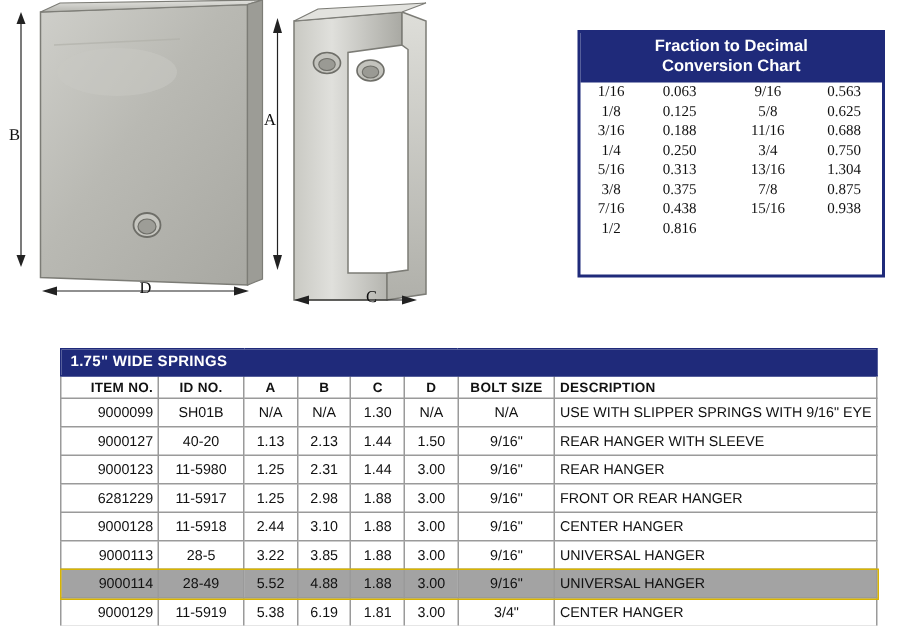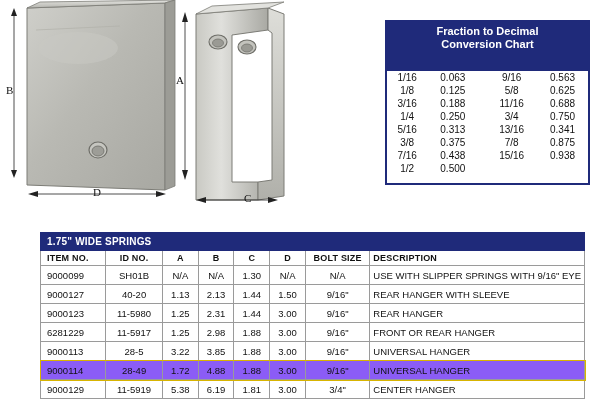--- a/index.html
+++ b/index.html
@@ -30,32 +30,32 @@
     background:#ffffff;
     box-sizing:border-box;
   }
   #fraction-chart .fc-title{
     background:#1f2a7a;
     color:#ffffff;
     text-align:center;
     font-weight:bold;
     font-size:11px;
     line-height:13px;
-    padding:3px 2px 20px 2px;
+    padding:3px 2px 4px 2px;
   }
   #fraction-chart table{
     width:100%;
     border-collapse:collapse;
     font-size:10px;
     color:#111;
   }
   #fraction-chart td{
     text-align:center;
     padding:1px 1px;
-    font-family:Liberation Sans, sans-serif;
+    font-family:Liberation Serif, serif;
   }
   #fraction-chart .sep{width:6px;}
 
   
   #parts-table{
     position:absolute;
     left:40px;top:232px;
     width:545px;
     border:1px solid #000;
     border-collapse:collapse;
@@ -78,27 +78,27 @@
     padding:3px 6px;
     border:1px solid #1f2a7a;
     letter-spacing:0.2px;
   }
   #parts-table thead td{
     font-weight:bold;
     font-size:9px;
     letter-spacing:0.2px;
   }
   #parts-table tbody td{height:14px;}
-  #parts-table .col-item{width:62px;text-align:left;padding-left:6px;}
+  #parts-table .col-item{width:62px;text-align:right;padding-left:6px;}
   #parts-table .col-id{width:58px;}
   #parts-table .col-n{width:34px;}
   #parts-table .col-bolt{width:62px;}
   #parts-table .col-desc{text-align:left;}
   #parts-table tr.highlight td{
-    background:#8b5cf6;
+    background:#a3a3a3;
     font-weight:normal;
   }
   #parts-table tr.highlight{outline:1px solid #d8b400;}
 </style>
 </head>
 <body>
 
 <div id="diagram">
   <svg width="609" height="220" viewBox="0 0 609 220">
     <defs>
@@ -204,39 +204,39 @@
         <td>0.250</td>
         <td class="sep"></td>
         <td>3/4</td>
         <td>0.750</td>
       </tr>
       <tr>
         <td>5/16</td>
         <td>0.313</td>
         <td class="sep"></td>
         <td>13/16</td>
-        <td>0.341</td>
+        <td>1.304</td>
       </tr>
       <tr>
         <td>3/8</td>
         <td>0.375</td>
         <td class="sep"></td>
         <td>7/8</td>
         <td>0.875</td>
       </tr>
       <tr>
         <td>7/16</td>
         <td>0.438</td>
         <td class="sep"></td>
         <td>15/16</td>
         <td>0.938</td>
       </tr>
       <tr>
         <td>1/2</td>
-        <td>0.500</td>
+        <td>0.816</td>
         <td class="sep"></td>
         <td></td>
         <td></td>
       </tr>
     </tbody>
   </table>
 </div>
 
 <table id="parts-table">
   <thead>
@@ -289,33 +289,43 @@
       <td class="col-item">6281229</td>
       <td class="col-id">11-5917</td>
       <td class="col-n">1.25</td>
       <td class="col-n">2.98</td>
       <td class="col-n">1.88</td>
       <td class="col-n">3.00</td>
       <td class="col-bolt">9/16"</td>
       <td class="col-desc">FRONT OR REAR HANGER</td>
     </tr>
     <tr>
+      <td class="col-item">9000128</td>
+      <td class="col-id">11-5918</td>
+      <td class="col-n">2.44</td>
+      <td class="col-n">3.10</td>
+      <td class="col-n">1.88</td>
+      <td class="col-n">3.00</td>
+      <td class="col-bolt">9/16"</td>
+      <td class="col-desc">CENTER HANGER</td>
+    </tr>
+    <tr>
       <td class="col-item">9000113</td>
       <td class="col-id">28-5</td>
       <td class="col-n">3.22</td>
       <td class="col-n">3.85</td>
       <td class="col-n">1.88</td>
       <td class="col-n">3.00</td>
       <td class="col-bolt">9/16"</td>
       <td class="col-desc">UNIVERSAL HANGER</td>
     </tr>
     <tr class="highlight">
       <td class="col-item">9000114</td>
       <td class="col-id">28-49</td>
-      <td class="col-n">1.72</td>
+      <td class="col-n">5.52</td>
       <td class="col-n">4.88</td>
       <td class="col-n">1.88</td>
       <td class="col-n">3.00</td>
       <td class="col-bolt">9/16"</td>
       <td class="col-desc">UNIVERSAL HANGER</td>
     </tr>
     <tr>
       <td class="col-item">9000129</td>
       <td class="col-id">11-5919</td>
       <td class="col-n">5.38</td>

